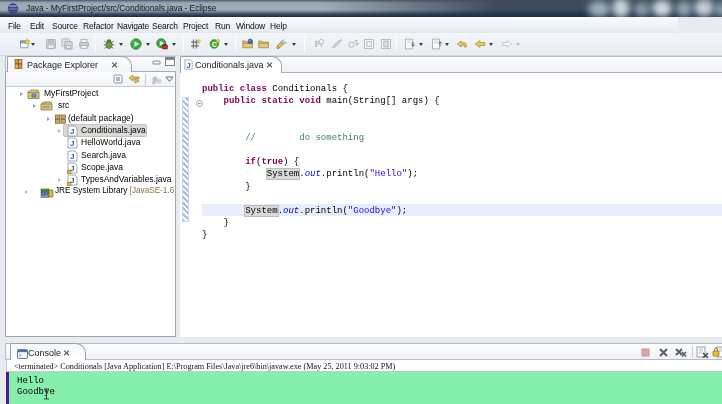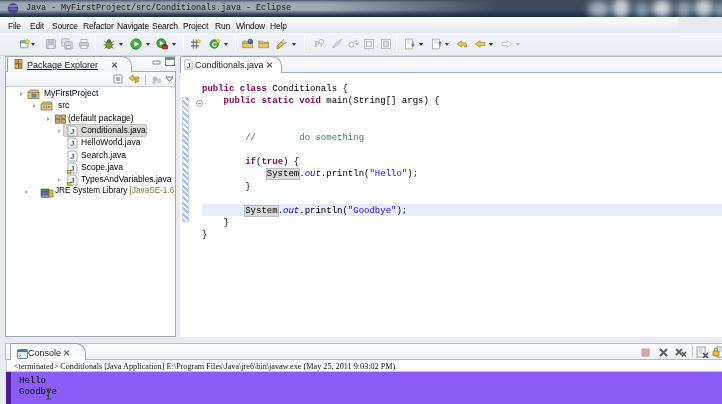--- a/index.html
+++ b/index.html
@@ -11,21 +11,21 @@
 
 
 #titlebar { left:0; top:0; width:722px; height:17px; overflow:hidden;
   background:linear-gradient(#414b57 0%, #3a4a5e 55%, #263850 80%, #1e3048 100%); }
 #tsheen { left:0; top:0; width:520px; height:17px;
   background:linear-gradient(#4e5863 0%, #75828f 8%, #9da8b5 18%, #a0acb9 58%, #74828f 70%, #3d4d63 82%, #24344a 94%, #1e2e44 100%);
   -webkit-mask-image:linear-gradient(90deg,#000 0%,#000 62%,transparent 96%);
   mask-image:linear-gradient(90deg,#000 0%,#000 62%,transparent 96%); }
 .blob { border-radius:50%; filter:blur(3.5px); }
 #ticon { left:7px; top:3px; width:12px; height:11px; }
-#ttext { left:26px; top:3px; font-size:8.5px; letter-spacing:-0.1px; color:#10181f; white-space:nowrap;font-family:Liberation Mono, monospace; }
+#ttext { left:26px; top:3px; font-size:8.5px; letter-spacing:-0.1px; color:#10181f; white-space:nowrap; }
 
 
 #menubar { left:0; top:17px; width:678px; height:16px;
   background:linear-gradient(#fafcfe,#eef2f6 60%,#e6ebf1); border-bottom:1px solid #e2e7ee; }
 #menubar span { top:4px; font-size:8.5px; letter-spacing:-0.2px; color:#101010; }
 
 
 #toolbar { left:0; top:33px; width:722px; height:23px;
   background:linear-gradient(#f2f5f9,#e9edf2);
   border-bottom:1px solid #d4d9df; }
@@ -70,21 +70,21 @@
 #curline { left:22px; top:131px; width:520px; height:12px; background:#e7eefb; }
 
 
 #cons { left:5px; top:343px; width:717px; height:47px; }
 #constabbar { left:0; top:0; width:717px; height:17px; background:linear-gradient(#fdfdfe,#eef1f5);
   border-bottom:1px solid #b6bcc3; border-top:1px solid #b9bfc7; border-left:1px solid #b9bfc7; }
 #constab { left:5px; top:0px; width:76px; height:17px; background:linear-gradient(#f4f8fc,#fff);
   border:1px solid #9aa1a9; border-bottom:none; border-radius:2px 10px 0 0; }
 #consmeta { left:1px; border-left:1px solid #c6ccd3; top:17px; width:716px; height:12px; background:#fff; border-bottom:1px solid #c8c8c8;
   font-size:8.2px; color:#111; }
-#consout { left:1px; border-left:5px solid #4c1d95; top:29px; width:716px; height:32px; background:#8b5cf6;
+#consout { left:1px; border-left:3px solid #4c1d95; top:29px; width:716px; height:32px; background:#86efac;
   font-family:"Liberation Mono",monospace; font-size:9px; line-height:11.5px; color:#000; }
 .cic { top:2px; width:13px; height:13px; }
 </style></head>
 <body>
 <div id="s">
 
 <div id="titlebar">
   <div id="tsheen"></div>
   <div class="blob" style="left:588px;top:1px;width:22px;height:16px;background:#9fb0bd;"></div>
   <div class="blob" style="left:612px;top:-2px;width:18px;height:20px;background:#c8d3db;"></div>
@@ -239,21 +239,21 @@
 <div id="pkg">
   <div id="pkgbody"></div>
   <div id="pkgtabbar"></div>
   <div id="pkgtab"></div>
   <svg style="left:9px;top:3px;width:9px;height:10px" viewBox="0 0 9 10">
         <rect x="1" y="0.5" width="3.4" height="4" fill="#c89850" stroke="#7a5a18" stroke-width="0.7"></rect>
         <rect x="4.6" y="0.5" width="3.4" height="4" fill="#e0b060" stroke="#7a5a18" stroke-width="0.7"></rect>
         <rect x="1" y="5" width="3.4" height="4.4" fill="#e0b060" stroke="#7a5a18" stroke-width="0.7"></rect>
         <rect x="4.6" y="5" width="3.4" height="4.4" fill="#c89850" stroke="#7a5a18" stroke-width="0.7"></rect>
       </svg>
-  <span class="tabtext" style="left:22px;top:4px;text-decoration:underline;">Package Explorer</span>
+  <span class="tabtext" style="left:22px;top:4px;">Package Explorer</span>
   <span class="closex" style="left:106px;top:4px;">✕</span>
   <div id="pkgtoolrow">
     <svg style="position:absolute;left:107px;top:2px;width:11px;height:11px" viewBox="0 0 11 11">
           <rect x="1" y="1" width="8" height="8" rx="1" fill="#fff" stroke="#8a929c"></rect>
           <line x1="3" y1="4" x2="7" y2="4" stroke="#4a6ea8"></line>
           <line x1="3" y1="6" x2="7" y2="6" stroke="#4a6ea8"></line>
         </svg>
     <svg style="position:absolute;left:122px;top:2px;width:12px;height:11px" viewBox="0 0 12 11">
           <path d="M1 4 L5 1 L5 3 L11 3 L11 5 L5 5 L5 7 Z" fill="#e8c75a" stroke="#9a7d20" stroke-width="0.7"></path>
           <path d="M11 7 L7 5 L7 9 Z" fill="#e8c75a" stroke="#9a7d20" stroke-width="0.7"></path>

